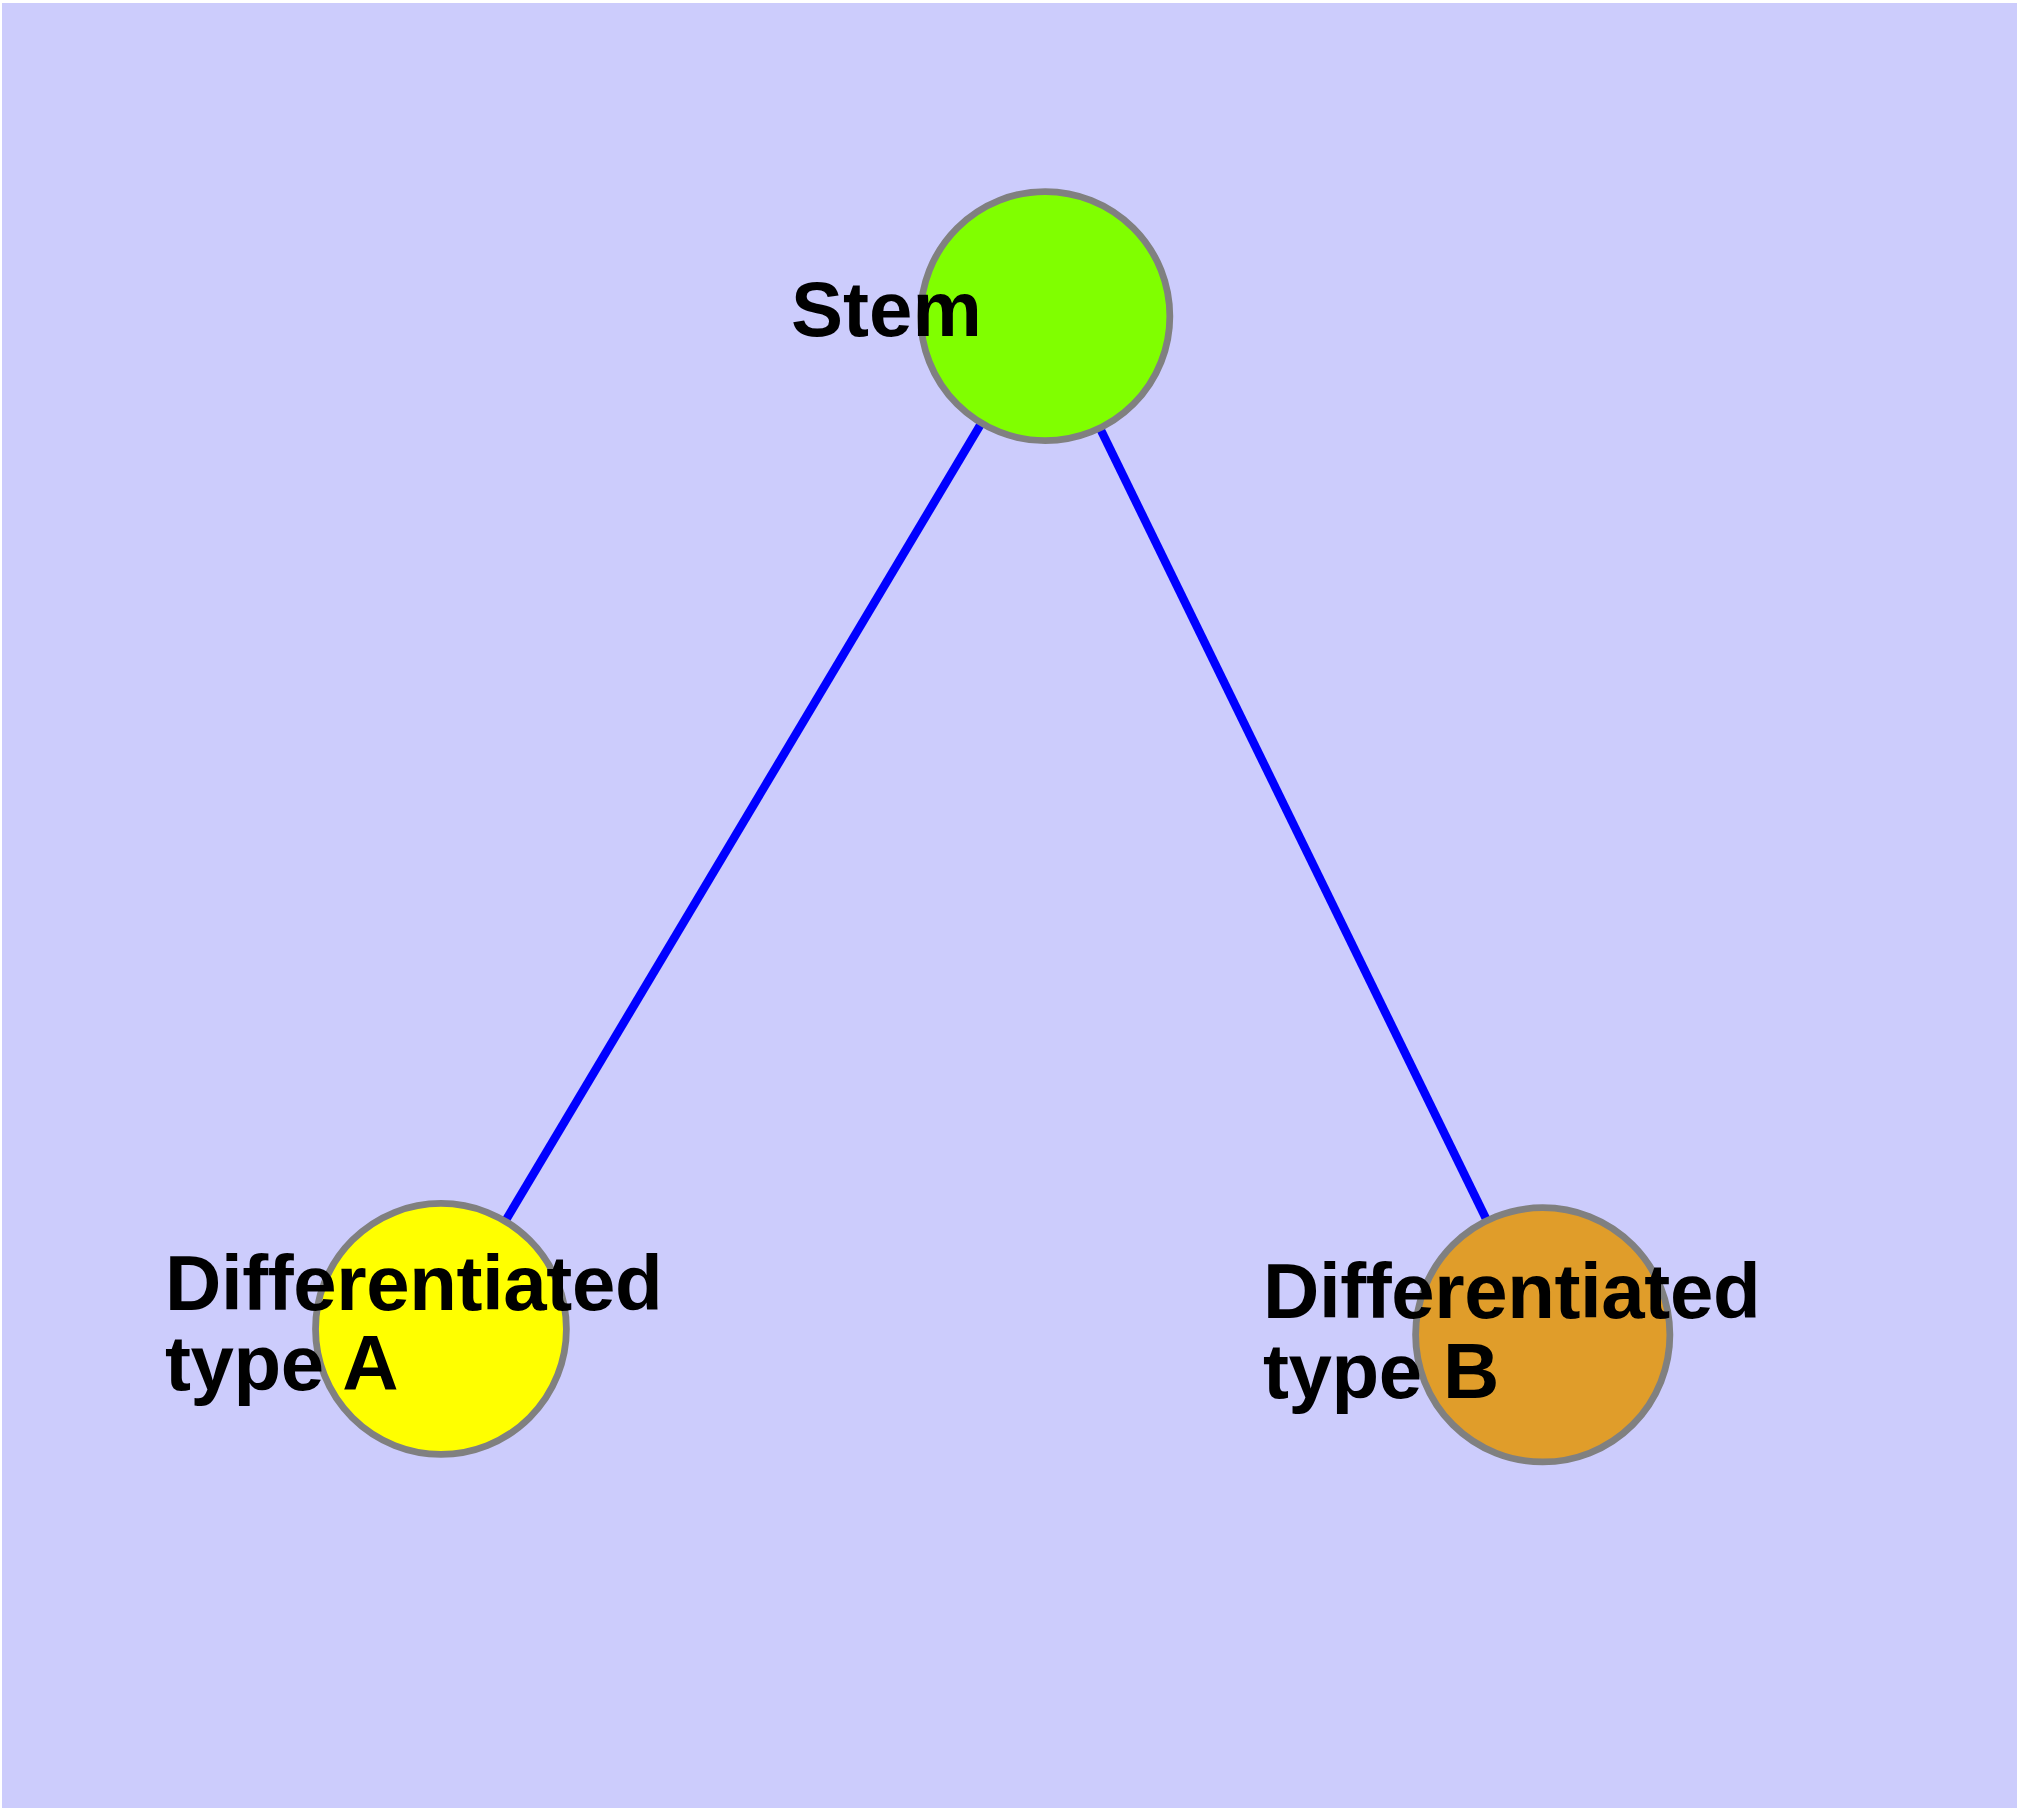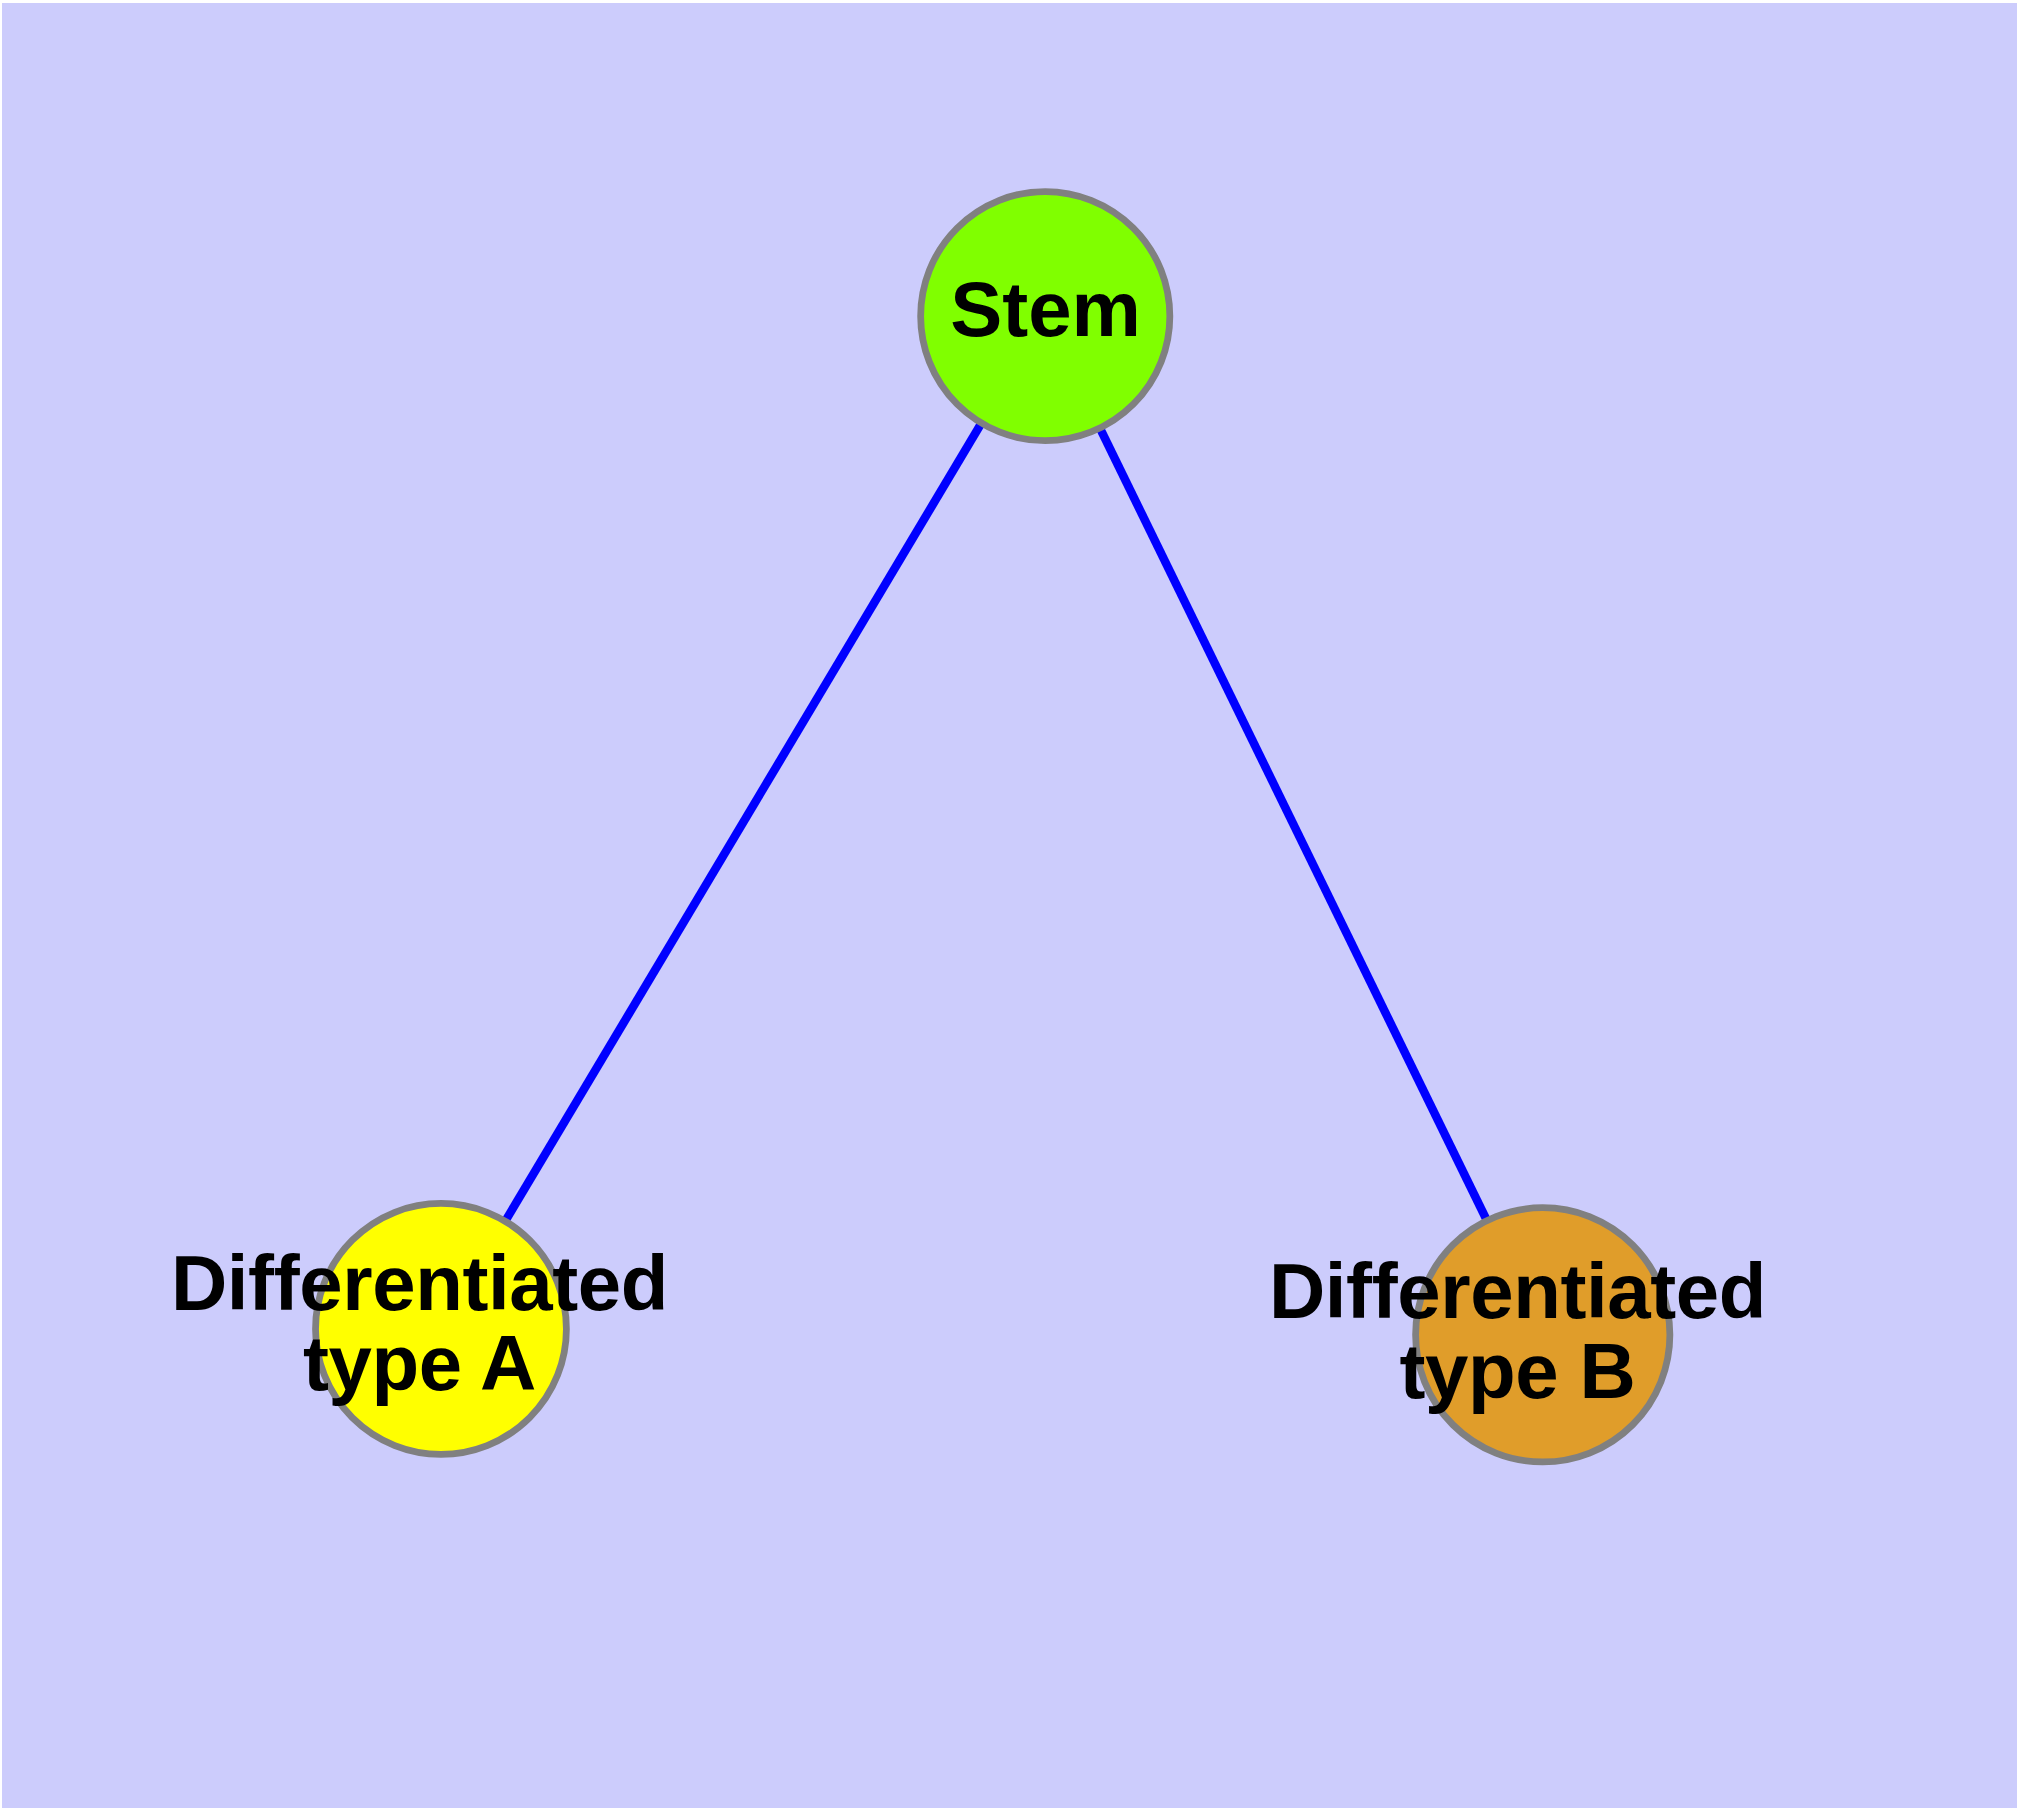--- a/index.html
+++ b/index.html
@@ -25,21 +25,21 @@
   }
   #graph-svg {
     position: absolute;
     left: 0;
     top: 0;
     width: 2021px;
     height: 1812px;
   }
   .node-label {
     position: absolute;
-    text-align: center;
+    text-align: left;
     color: #000000;
     font-weight: bold;
     line-height: 1.02;
     white-space: pre;
     pointer-events: none;
     -webkit-font-smoothing: antialiased;
   }
   .label-stem {
     font-size: 78px;
     left: 791px;

